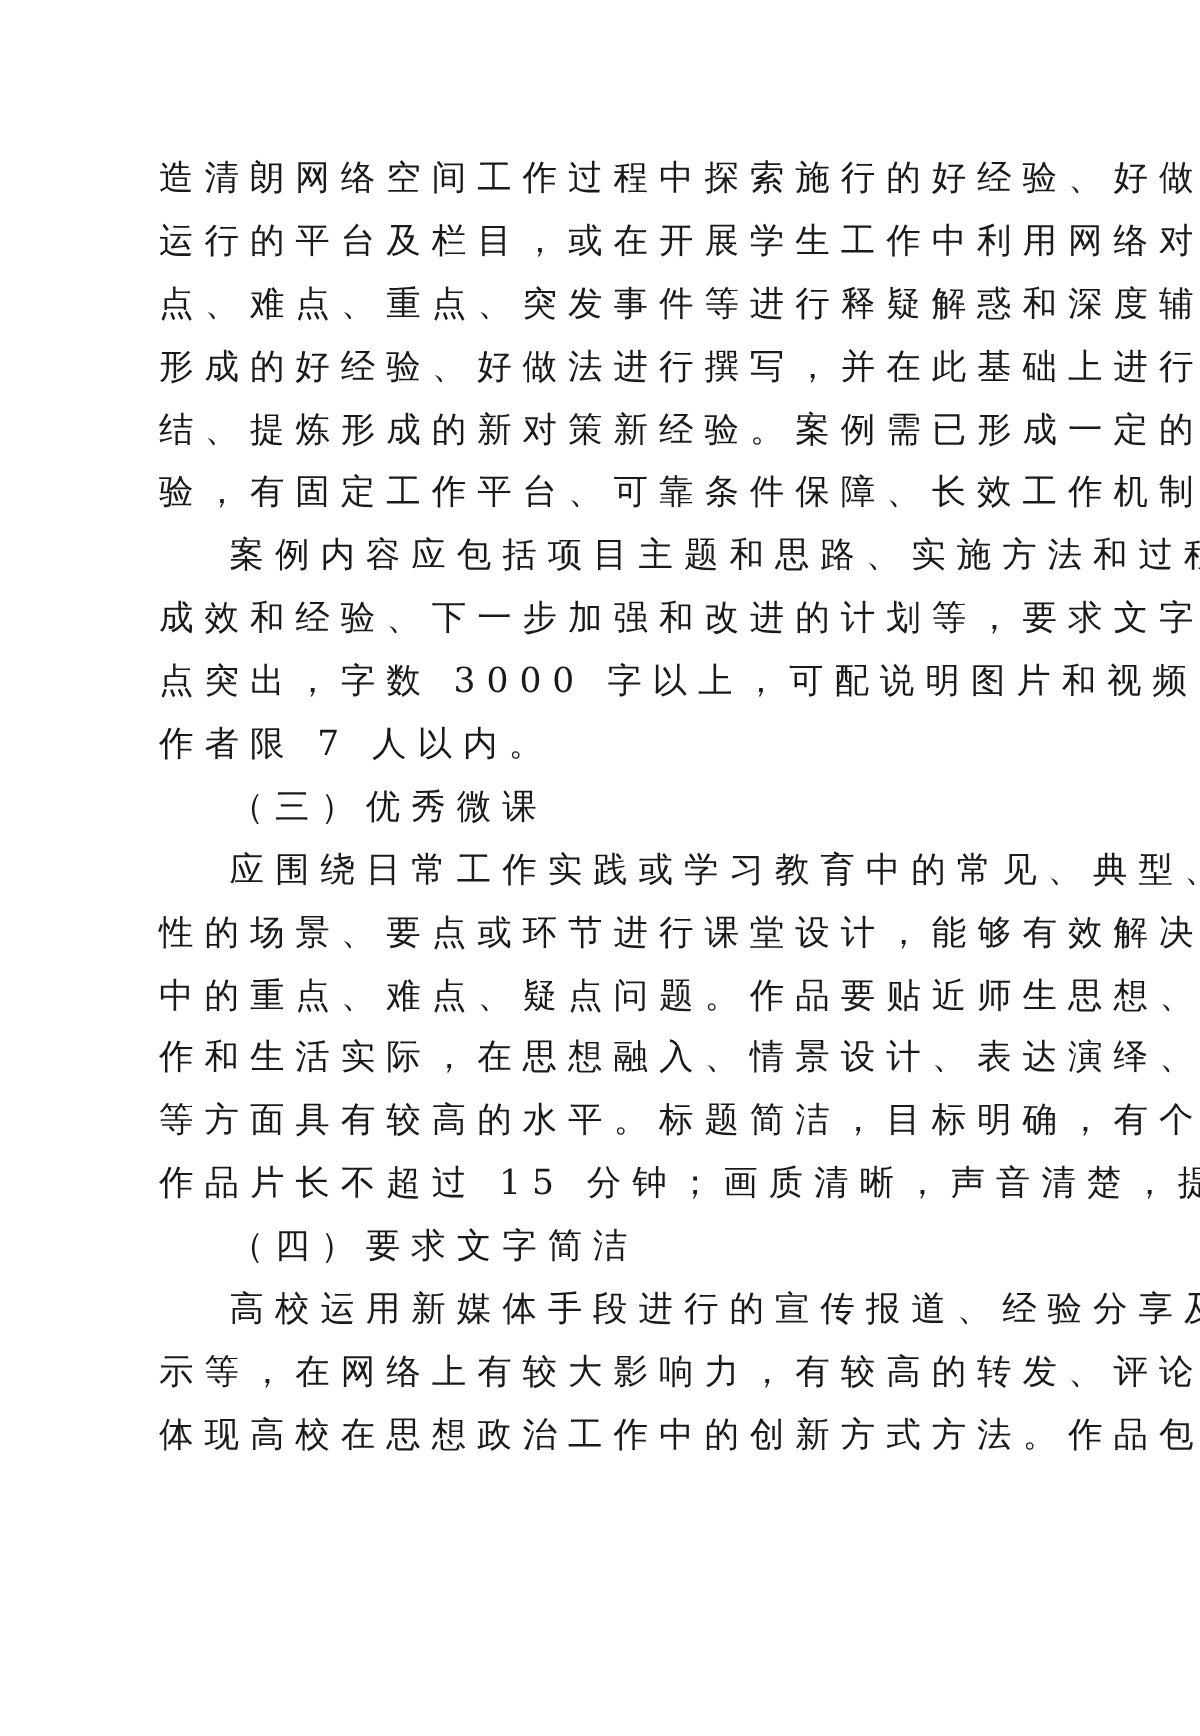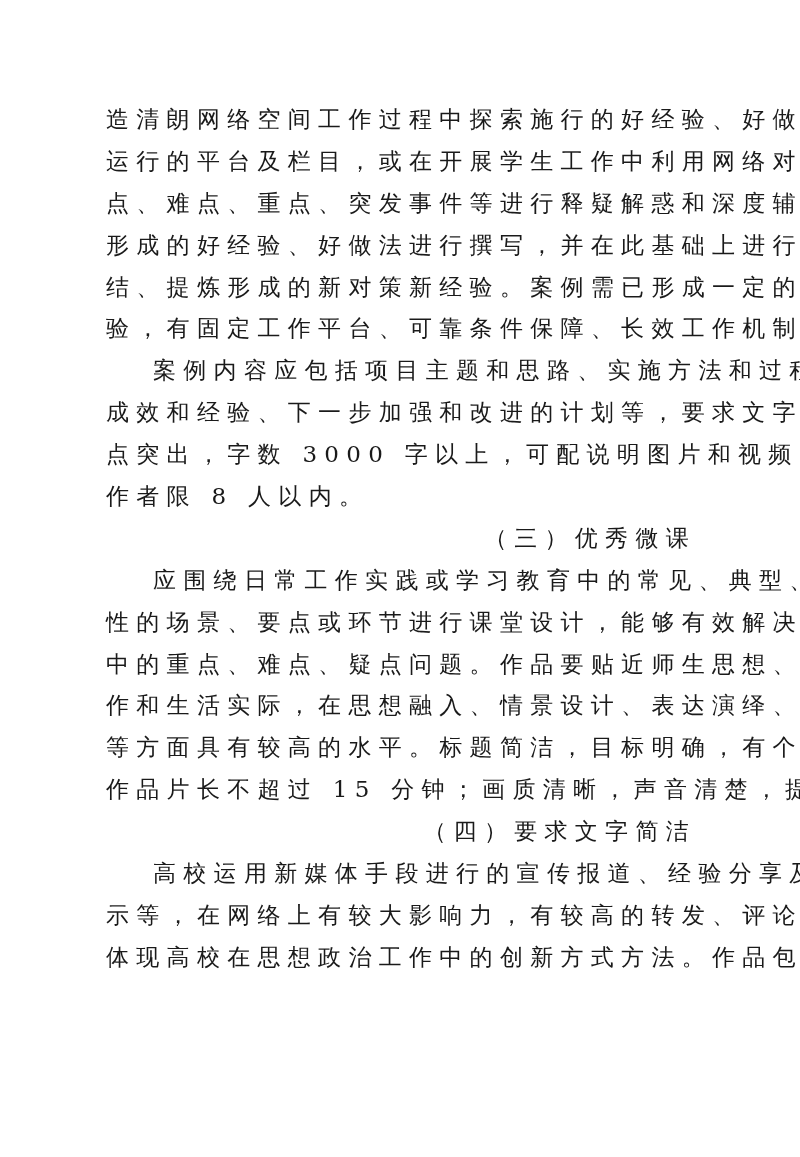--- a/index.html
+++ b/index.html
@@ -4,36 +4,36 @@
 <style>
   html, body { margin: 0; padding: 0; background: #ffffff; }
   body { width: 800px; height: 1157px; position: relative; overflow: hidden; }
   .page {
     position: absolute; left: 106px; top: 99px; width: 590px;
     font-family: "DejaVu Serif", "Liberation Serif", serif;
     color: #1a1a1a; font-size: 23px; line-height: 41.9px;
   }
   .line { display: block; white-space: nowrap; letter-spacing: 7.3px; height: 41.9px; }
   .indent { padding-left: 47px; }
-  .heading { padding-left: 47px; text-align: right; }
+  .heading { padding-left: 47px; }
 </style>
 </head>
 <body>
 
 <div class="page">
   <span class="line">造清朗网络空间工作过程中探索施行的好经验、好做法及维护</span>
   <span class="line">运行的平台及栏目，或在开展学生工作中利用网络对遇到的热</span>
   <span class="line">点、难点、重点、突发事件等进行释疑解惑和深度辅导过程中</span>
   <span class="line">形成的好经验、好做法进行撰写，并在此基础上进行剖析、总</span>
   <span class="line">结、提炼形成的新对策新经验。案例需已形成一定的典型性经</span>
   <span class="line">验，有固定工作平台、可靠条件保障、长效工作机制和明显育</span>
   <span class="line indent">案例内容应包括项目主题和思路、实施方法和过程、主要</span>
   <span class="line">成效和经验、下一步加强和改进的计划等，要求文字简洁、重</span>
   <span class="line">点突出，字数 3000 字以上，可配说明图片和视频。每件作品</span>
-  <span class="line">作者限 8 人以内。</span>
+  <span class="line">作者限 7 人以内。</span>
   <span class="line heading">（三）优秀微课</span>
   <span class="line indent">应围绕日常工作实践或学习教育中的常见、典型、有代表</span>
   <span class="line">性的场景、要点或环节进行课堂设计，能够有效解决思政工作</span>
   <span class="line">中的重点、难点、疑点问题。作品要贴近师生思想、学习、工</span>
   <span class="line">作和生活实际，在思想融入、情景设计、表达演绎、拍摄制作</span>
   <span class="line">等方面具有较高的水平。标题简洁，目标明确，有个性和特色，</span>
   <span class="line">作品片长不超过 15 分钟；画质清晰，声音清楚，提倡标注字</span>
   <span class="line heading">（四）要求文字简洁</span>
   <span class="line indent">高校运用新媒体手段进行的宣传报道、经验分享及成果展</span>
   <span class="line">示等，在网络上有较大影响力，有较高的转发、评论和引用量，</span>

